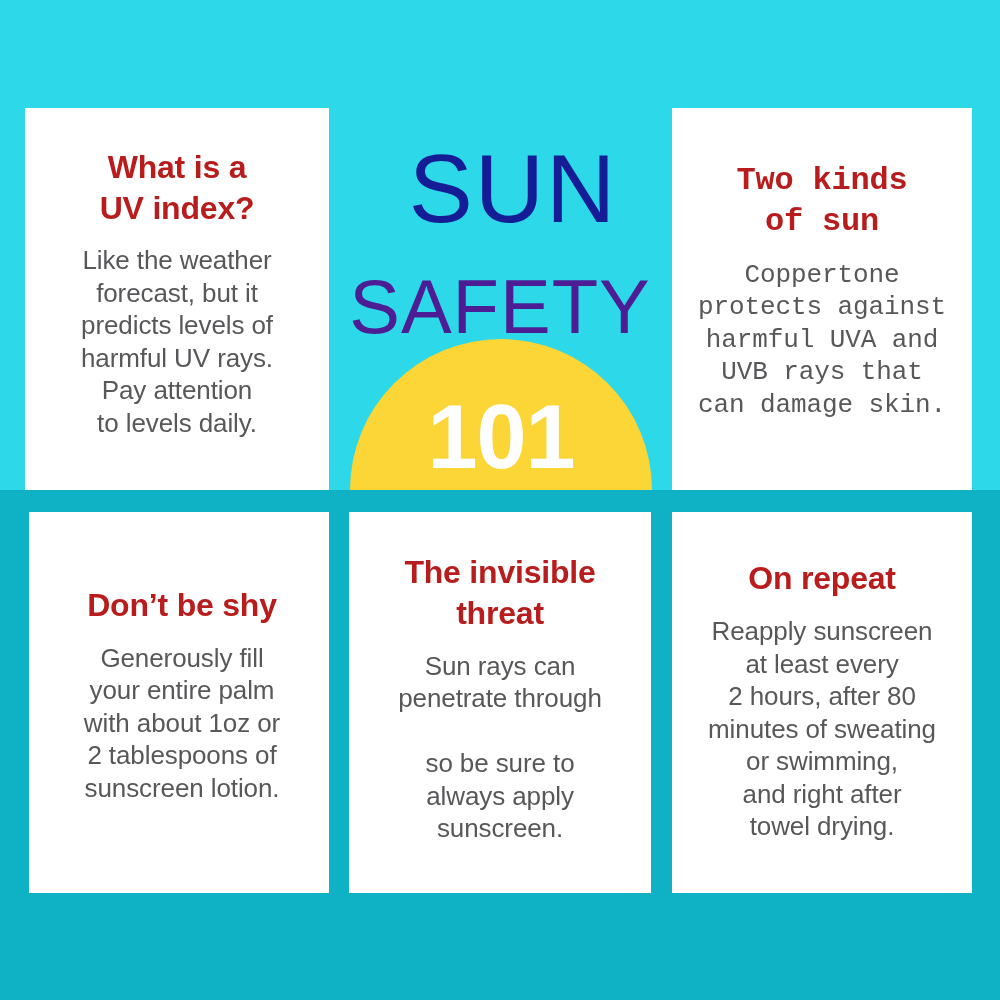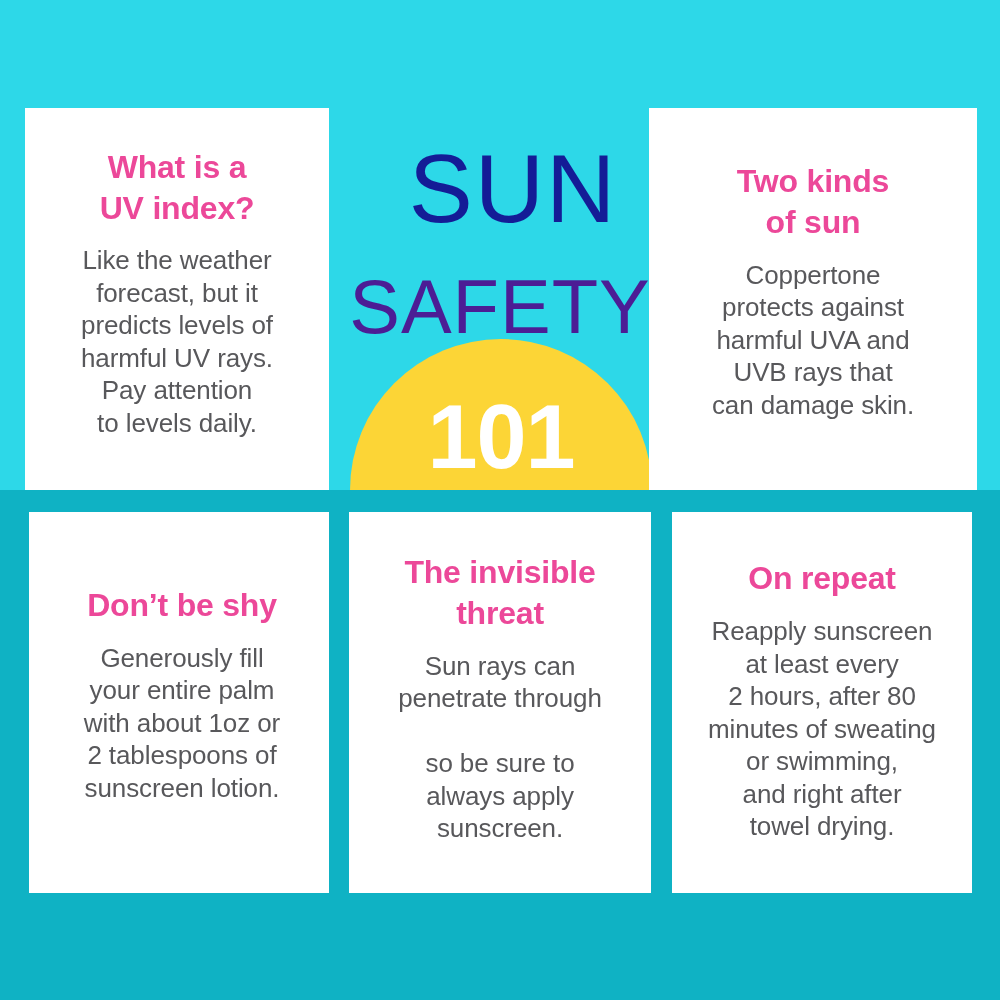--- a/index.html
+++ b/index.html
@@ -44,33 +44,33 @@
     position: absolute;
     background: #FFFFFF;
     box-sizing: border-box;
     display: flex;
     flex-direction: column;
     align-items: center;
     justify-content: center;
     text-align: center;
   }
   .card-tl { left: 25px;  top: 108px; width: 304px; height: 382px; }
-  .card-tr { left: 649px; top: 108px; width: 328px; height: 382px; }
+  .card-tr { left: 672px; top: 108px; width: 300px; height: 382px; font-family: Liberation Mono, monospace; }
   .card-bl { left: 29px;  top: 512px; width: 300px; height: 381px; }
   .card-bc { left: 349px; top: 512px; width: 302px; height: 381px; }
   .card-br { left: 672px; top: 512px; width: 300px; height: 381px; }
 
   .card-inner {
     width: 100%;
     padding: 0 14px;
     box-sizing: border-box;
   }
 
   .card-title {
-    color: #ec4899;
+    color: #b91c1c;
     font-weight: bold;
     font-size: 32px;
     line-height: 1.28;
     margin: 0 0 16px 0;
     letter-spacing: -0.2px;
   }
   .card-body {
     color: #58585B;
     font-size: 26px;
     line-height: 1.25;

